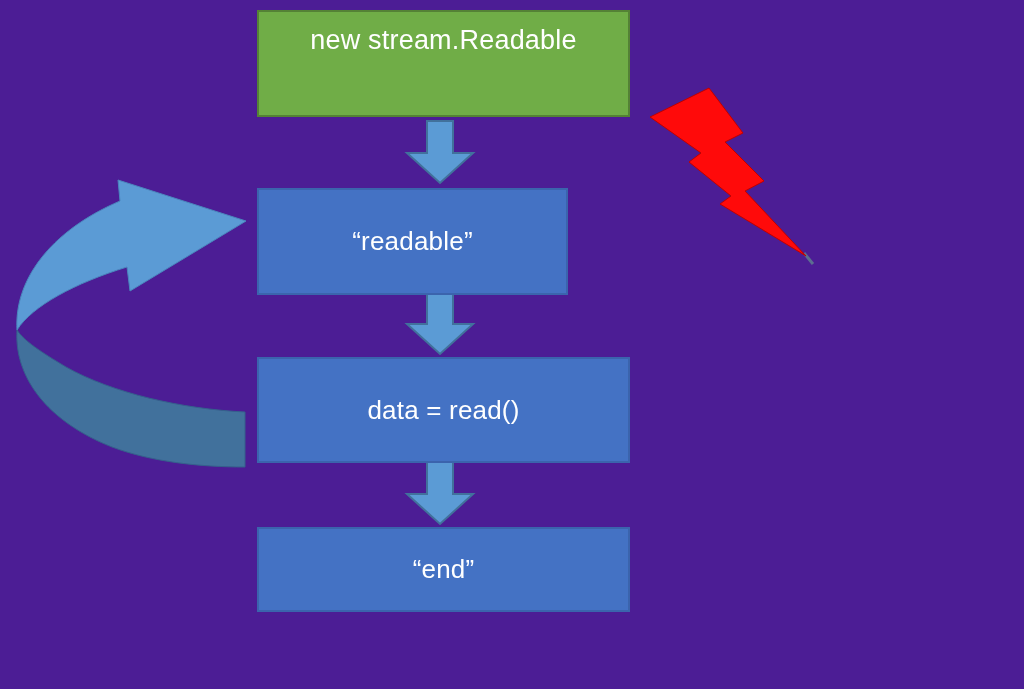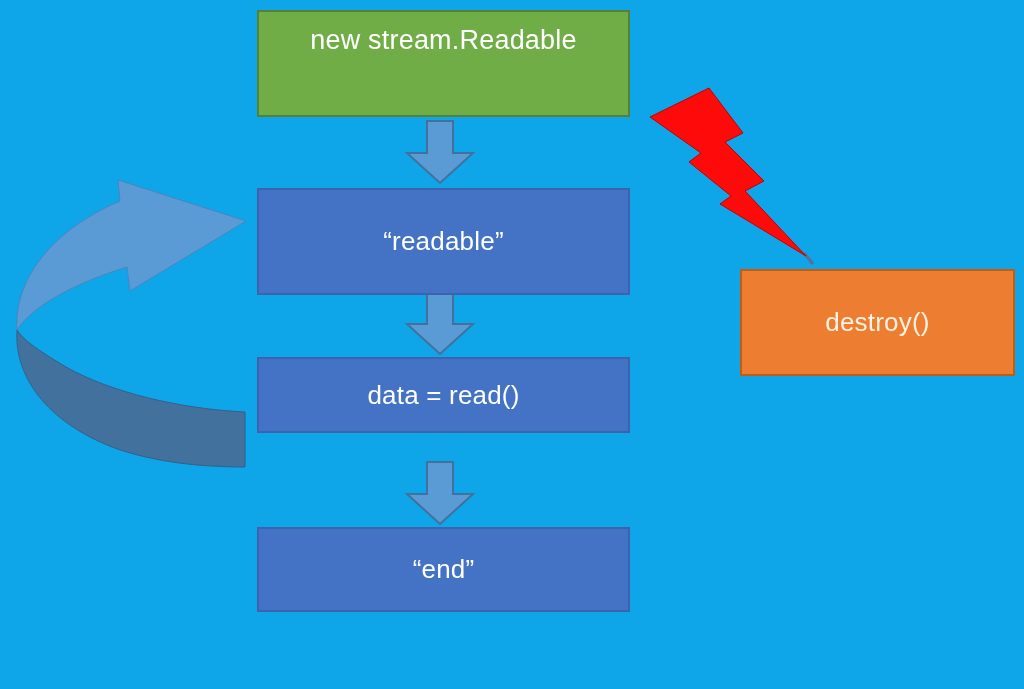--- a/index.html
+++ b/index.html
@@ -1,20 +1,20 @@
 <!DOCTYPE html>
 <html><head>
 <meta charset="utf-8">
 <style>
   html, body { margin: 0; padding: 0; background: #ffffff; }
   #canvas {
     position: relative;
     width: 1024px;
     height: 689px;
-    background: #0ea5e9;
+    background: #4c1d95;
     overflow: hidden;
     font-family: "Liberation Sans", sans-serif;
   }
   #shapes {
     position: absolute;
     left: 0; top: 0;
     width: 1024px; height: 689px;
   }
   .node {
     position: absolute;
@@ -32,22 +32,22 @@
     background: #70AD47;
     border: 2px solid #548235;
     align-items: flex-start;
     padding-top: 13px;
     font-size: 27px;
   }
   .node-blue {
     background: #4472C4;
     border: 2px solid #3B64AD;
   }
-  #node-readable { left: 257px; top: 188px; width: 373px; height: 107px; }
-  #node-read     { left: 257px; top: 357px; width: 373px; height: 76px; }
+  #node-readable { left: 257px; top: 188px; width: 311px; height: 107px; }
+  #node-read     { left: 257px; top: 357px; width: 373px; height: 106px; }
   #node-end      { left: 257px; top: 527px; width: 373px; height: 85px; }
   .node-orange {
     left: 740px; top: 269px; width: 275px; height: 107px;
     background: #ED7D31;
     border: 2px solid #C55A11;
     color: #FCF2E2;
   }
 </style>
 </head>
 <body>
@@ -88,17 +88,14 @@
   </div>
 
   <div class="node node-blue" id="node-read">
     <span>data = read()</span>
   </div>
 
   <div class="node node-blue" id="node-end">
     <span>“end”</span>
   </div>
 
-  <div class="node node-orange" id="node-destroy">
-    <span>destroy()</span>
-  </div>
 
 </div>
 
 </body></html>

